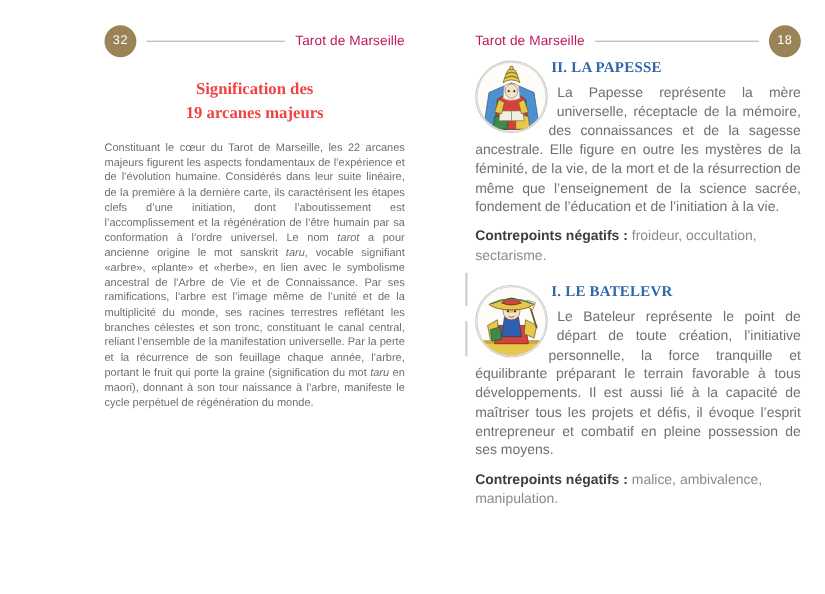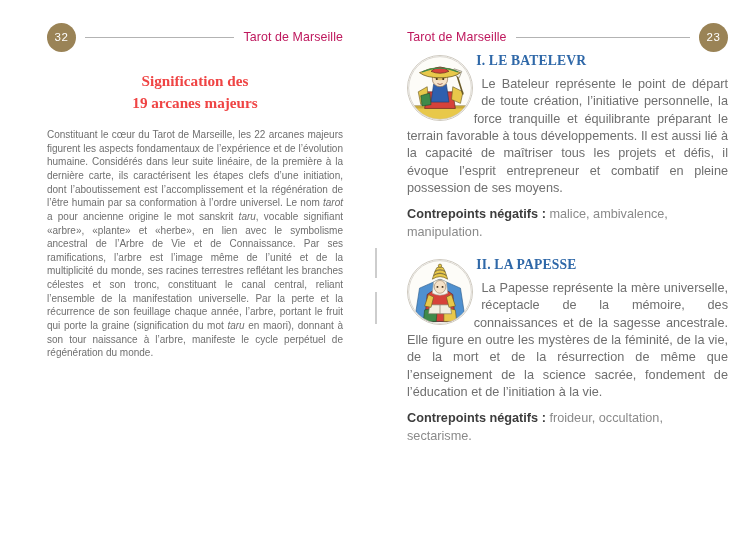--- a/index.html
+++ b/index.html
@@ -13,20 +13,21 @@
     overflow: hidden;
     font-family: "Liberation Sans", sans-serif;
     color: #6d6d6d;
     position: relative;
   }
 
   .spread {
     position: absolute;
     inset: 0;
     display: flex;
+    margin-left: 48px;
   }
 
   .page {
     position: relative;
     width: 375px;
     height: 540px;
     box-sizing: border-box;
   }
   .page-left  { padding: 22px 32px 20px 47px; }
   .page-right { padding: 22px 22px 20px 32px; }
@@ -172,64 +173,21 @@
 
     <p class="body-text"><span>Constituant le cœur du Tarot de Marseille, les 22 arcanes majeurs figurent les aspects fondamentaux de l’expérience et de l’évolution humaine. Considérés dans leur suite linéaire, de la première à la dernière carte, ils caractérisent les étapes clefs d’une initiation, dont l’aboutissement est l’accomplissement et la régénération de l’être humain par sa conformation à l’ordre universel. Le nom </span><i>tarot</i><span> a pour ancienne origine le mot sanskrit </span><i>taru</i><span>, vocable signifiant «arbre», «plante» et «herbe», en lien avec le symbolisme ancestral de l’Arbre de Vie et de Connaissance. Par ses ramifications, l’arbre est l’image même de l’unité et de la multiplicité du monde, ses racines terrestres reflétant les branches célestes et son tronc, constituant le canal central, reliant l’ensemble de la manifestation universelle. Par la perte et la récurrence de son feuillage chaque année, l’arbre, portant le fruit qui porte la graine (signification du mot </span><i>taru</i><span> en maori), donnant à son tour naissance à l’arbre, manifeste le cycle perpétuel de régénération du monde.</span></p>
 
   </div>
 
   <div class="page page-right">
 
     <div class="runhead right">
       <div class="runhead-title">Tarot de Marseille</div>
       <div class="rule"></div>
-      <div class="folio">23</div>
-    </div>
-
-    <div class="arcane">
-      <div class="card-vignette">
-        <svg viewBox="0 0 100 100" xmlns="http://www.w3.org/2000/svg">
-          <defs>
-              <clipPath id="clipA">
-                <circle cx="50" cy="50" r="49"></circle>
-              </clipPath>
-            </defs>
-          <g clip-path="url(#clipA)">
-            <rect x="0" y="0" width="100" height="100" fill="#fdfcf8"></rect>
-
-            <rect x="8" y="78" width="84" height="22" fill="#e8c84a" stroke="#6a5a26" stroke-width="1"></rect>
-            <rect x="8" y="78" width="84" height="4" fill="#c8a93a"></rect>
-
-            <path d="M30 56 L70 56 L74 82 L26 82 Z" fill="#d6423a" stroke="#5a2420" stroke-width="1"></path>
-            <path d="M40 44 L60 44 L64 72 L36 72 Z" fill="#2f5fae" stroke="#23406f" stroke-width="1"></path>
-
-            <path d="M30 48 L16 56 L20 76 L32 70 Z" fill="#e8c84a" stroke="#6a5a26" stroke-width="1"></path>
-            <path d="M70 48 L86 56 L82 74 L68 68 Z" fill="#e8c84a" stroke="#6a5a26" stroke-width="1"></path>
-
-            <path d="M20 62 L34 58 L36 76 L22 78 Z" fill="#3f8a4a" stroke="#245130" stroke-width="1"></path>
-
-            <line x1="74" y1="22" x2="86" y2="60" stroke="#6a5a26" stroke-width="2.5"></line>
-            <path d="M72 20 L84 24 L80 34 L70 28 Z" fill="#f2f0e6" stroke="#7b7460" stroke-width="1"></path>
-
-            <circle cx="50" cy="36" r="12" fill="#f6e2c8" stroke="#8a6b4a" stroke-width="1"></circle>
-            <path d="M40 34 q4 -8 10 -8 q6 0 10 8 q-4 4 -10 4 q-6 0 -10 -4z" fill="#e3c06a"></path>
-            <circle cx="45" cy="36" r="1.6" fill="#3a2a1a"></circle>
-            <circle cx="55" cy="36" r="1.6" fill="#3a2a1a"></circle>
-            <path d="M46 43 q4 3 8 0" stroke="#8a4a3a" stroke-width="1.2" fill="none"></path>
-
-            <path d="M18 26 q32 -16 64 0 q-10 8 -32 8 q-22 0 -32 -8z" fill="#e8c84a" stroke="#6a5a26" stroke-width="1.2"></path>
-            <path d="M36 24 q14 -14 28 0 q-14 6 -28 0z" fill="#d6423a" stroke="#5a2420" stroke-width="1"></path>
-            <path d="M22 25 q28 -12 56 0" stroke="#3f8a4a" stroke-width="2" fill="none"></path>
-          </g>
-          <circle cx="50" cy="50" r="49" fill="none" stroke="#cfcac0" stroke-width="1.2"></circle>
-        </svg>
-      </div>
-      <div class="arcane-title">I. LE BATELEVR</div>
-      <div class="arcane-body">Le Bateleur représente le point de départ de toute création, l’initiative personnelle, la force tranquille et équilibrante préparant le terrain favorable à tous développements. Il est aussi lié à la capacité de maîtriser tous les projets et défis, il évoque l’esprit entrepreneur et combatif en pleine possession de ses moyens.</div>
-      <div class="counterpoints"><b>Contrepoints négatifs</b><b> : </b><span>malice, ambivalence, manipulation.</span></div>
+      <div class="folio">18</div>
     </div>
 
     <div class="arcane">
       <div class="card-vignette">
         <svg viewBox="0 0 100 100" xmlns="http://www.w3.org/2000/svg">
           <defs>
               <clipPath id="clipB">
                 <circle cx="50" cy="50" r="49"></circle>
               </clipPath>
             </defs>
@@ -265,20 +223,63 @@
             <circle cx="50" cy="9" r="2.6" fill="#e8c84a" stroke="#6a5a26" stroke-width="1"></circle>
           </g>
           <circle cx="50" cy="50" r="49" fill="none" stroke="#cfcac0" stroke-width="1.2"></circle>
         </svg>
       </div>
       <div class="arcane-title">II. LA PAPESSE</div>
       <div class="arcane-body">La Papesse représente la mère universelle, réceptacle de la mémoire, des connaissances et de la sagesse ancestrale. Elle figure en outre les mystères de la féminité, de la vie, de la mort et de la résurrection de même que l’enseignement de la science sacrée, fondement de l’éducation et de l’initiation à la vie.</div>
       <div class="counterpoints"><b>Contrepoints négatifs</b><b> : </b><span>froideur, occultation, sectarisme.</span></div>
     </div>
 
+    <div class="arcane">
+      <div class="card-vignette">
+        <svg viewBox="0 0 100 100" xmlns="http://www.w3.org/2000/svg">
+          <defs>
+              <clipPath id="clipA">
+                <circle cx="50" cy="50" r="49"></circle>
+              </clipPath>
+            </defs>
+          <g clip-path="url(#clipA)">
+            <rect x="0" y="0" width="100" height="100" fill="#fdfcf8"></rect>
+
+            <rect x="8" y="78" width="84" height="22" fill="#e8c84a" stroke="#6a5a26" stroke-width="1"></rect>
+            <rect x="8" y="78" width="84" height="4" fill="#c8a93a"></rect>
+
+            <path d="M30 56 L70 56 L74 82 L26 82 Z" fill="#d6423a" stroke="#5a2420" stroke-width="1"></path>
+            <path d="M40 44 L60 44 L64 72 L36 72 Z" fill="#2f5fae" stroke="#23406f" stroke-width="1"></path>
+
+            <path d="M30 48 L16 56 L20 76 L32 70 Z" fill="#e8c84a" stroke="#6a5a26" stroke-width="1"></path>
+            <path d="M70 48 L86 56 L82 74 L68 68 Z" fill="#e8c84a" stroke="#6a5a26" stroke-width="1"></path>
+
+            <path d="M20 62 L34 58 L36 76 L22 78 Z" fill="#3f8a4a" stroke="#245130" stroke-width="1"></path>
+
+            <line x1="74" y1="22" x2="86" y2="60" stroke="#6a5a26" stroke-width="2.5"></line>
+            <path d="M72 20 L84 24 L80 34 L70 28 Z" fill="#f2f0e6" stroke="#7b7460" stroke-width="1"></path>
+
+            <circle cx="50" cy="36" r="12" fill="#f6e2c8" stroke="#8a6b4a" stroke-width="1"></circle>
+            <path d="M40 34 q4 -8 10 -8 q6 0 10 8 q-4 4 -10 4 q-6 0 -10 -4z" fill="#e3c06a"></path>
+            <circle cx="45" cy="36" r="1.6" fill="#3a2a1a"></circle>
+            <circle cx="55" cy="36" r="1.6" fill="#3a2a1a"></circle>
+            <path d="M46 43 q4 3 8 0" stroke="#8a4a3a" stroke-width="1.2" fill="none"></path>
+
+            <path d="M18 26 q32 -16 64 0 q-10 8 -32 8 q-22 0 -32 -8z" fill="#e8c84a" stroke="#6a5a26" stroke-width="1.2"></path>
+            <path d="M36 24 q14 -14 28 0 q-14 6 -28 0z" fill="#d6423a" stroke="#5a2420" stroke-width="1"></path>
+            <path d="M22 25 q28 -12 56 0" stroke="#3f8a4a" stroke-width="2" fill="none"></path>
+          </g>
+          <circle cx="50" cy="50" r="49" fill="none" stroke="#cfcac0" stroke-width="1.2"></circle>
+        </svg>
+      </div>
+      <div class="arcane-title">I. LE BATELEVR</div>
+      <div class="arcane-body">Le Bateleur représente le point de départ de toute création, l’initiative personnelle, la force tranquille et équilibrante préparant le terrain favorable à tous développements. Il est aussi lié à la capacité de maîtriser tous les projets et défis, il évoque l’esprit entrepreneur et combatif en pleine possession de ses moyens.</div>
+      <div class="counterpoints"><b>Contrepoints négatifs</b><b> : </b><span>malice, ambivalence, manipulation.</span></div>
+    </div>
+
   </div>
 
   <div class="gutter">
       <i></i>
       <i></i>
     </div>
 
 </div>
 
 </body></html>

